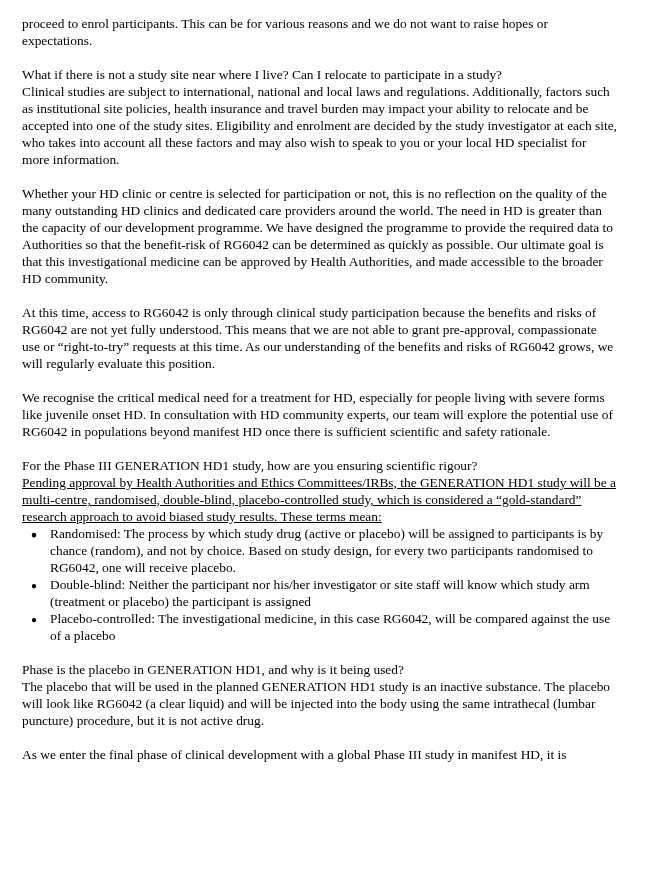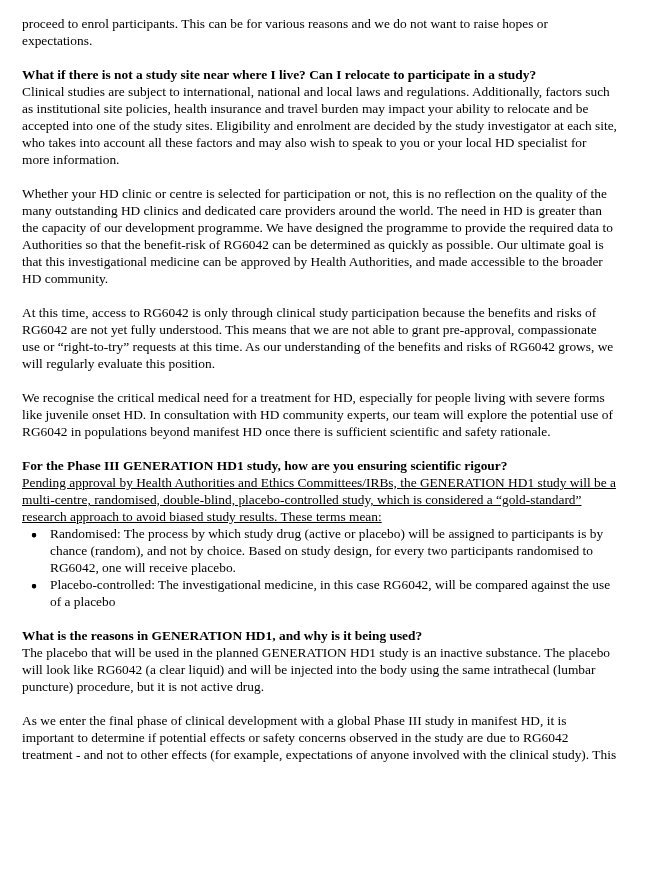--- a/index.html
+++ b/index.html
@@ -16,21 +16,21 @@
     padding: 15px 34px 0 22px;
     font-family: "Liberation Serif", "DejaVu Serif", serif;
     font-size: 13.4px;
     line-height: 17px;
     overflow: hidden;
   }
   .doc-body p {
     margin: 0 0 17px 0;
   }
   .doc-body p.heading {
-    font-weight: bold;
+    font-weight: normal;
     margin-bottom: 0;
   }
   .doc-body p.tight {
     margin-bottom: 0;
     text-decoration: underline;
   }
   .doc-body ul {
     list-style: none;
     margin: 0 0 17px 0;
     padding: 0;
@@ -56,20 +56,20 @@
       <p class="heading">What if there is not a study site near where I live? Can I relocate to participate in a study?</p>
       <p class="para">Clinical studies are subject to international, national and local laws and regulations. Additionally, factors such as institutional site policies, health insurance and travel burden may impact your ability to relocate and be accepted into one of the study sites. Eligibility and enrolment are decided by the study investigator at each site, who takes into account all these factors and may also wish to speak to you or your local HD specialist for more information.</p>
       <p class="para">Whether your HD clinic or centre is selected for participation or not, this is no reflection on the quality of the many outstanding HD clinics and dedicated care providers around the world. The need in HD is greater than the capacity of our development programme. We have designed the programme to provide the required data to Authorities so that the benefit-risk of RG6042 can be determined as quickly as possible. Our ultimate goal is that this investigational medicine can be approved by Health Authorities, and made accessible to the broader HD community.</p>
       <p class="para">At this time, access to RG6042 is only through clinical study participation because the benefits and risks of RG6042 are not yet fully understood. This means that we are not able to grant pre-approval, compassionate use or “right-to-try” requests at this time. As our understanding of the benefits and risks of RG6042 grows, we will regularly evaluate this position.</p>
       <p class="para">We recognise the critical medical need for a treatment for HD, especially for people living with severe forms like juvenile onset HD. In consultation with HD community experts, our team will explore the potential use of RG6042 in populations beyond manifest HD once there is sufficient scientific and safety rationale.</p>
       <p class="heading">For the Phase III GENERATION HD1 study, how are you ensuring scientific rigour?</p>
       <p class="para tight">Pending approval by Health Authorities and Ethics Committees/IRBs, the GENERATION HD1 study will be a multi-centre, randomised, double-blind, placebo-controlled study, which is considered a “gold-standard” research approach to avoid biased study results. These terms mean:</p>
       <ul>
         <li><span class="bullet">●</span></li>
         <li><span class="bullet">●</span><span>Randomised: The process by which study drug (active or placebo) will be assigned to participants is by chance (random), and not by choice. Based on study design, for every two participants randomised to RG6042, one will receive placebo.</span></li>
-        <li><span class="bullet">●</span></li>
+        <li><span class="bullet">●</span><span>Double-blind: Neither the participant nor his/her investigator or site staff will know which study arm (treatment or placebo) the participant is assigned</span></li>
         <li><span class="bullet">●</span><span>Placebo-controlled: The investigational medicine, in this case RG6042, will be compared against the use of a placebo</span></li>
       </ul>
-      <p class="heading">What is the reasons in GENERATION HD1, and why is it being used?</p>
+      <p class="heading">Phase is the placebo in GENERATION HD1, and why is it being used?</p>
       <p class="para">The placebo that will be used in the planned GENERATION HD1 study is an inactive substance. The placebo will look like RG6042 (a clear liquid) and will be injected into the body using the same intrathecal (lumbar puncture) procedure, but it is not active drug.</p>
       <p class="para">As we enter the final phase of clinical development with a global Phase III study in manifest HD, it is important to determine if potential effects or safety concerns observed in the study are due to RG6042 treatment - and not to other effects (for example, expectations of anyone involved with the clinical study). This information is critical to provide to Authorities to help them determine the benefit-risk of treatment with RG6042.</p>
     </div>
 </div>
 
 </body></html>

